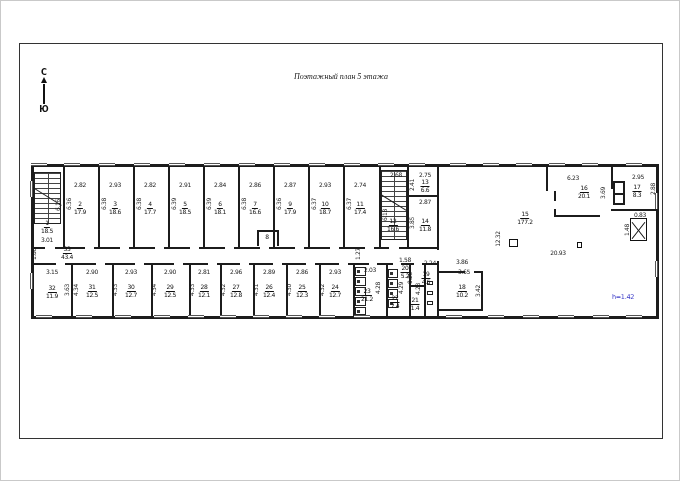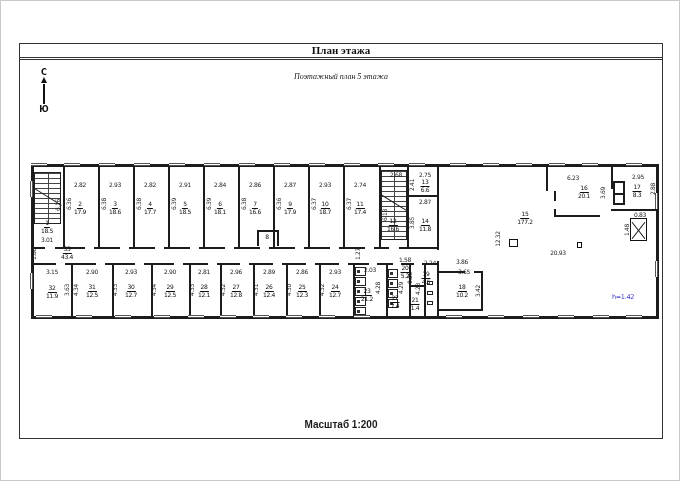--- a/index.html
+++ b/index.html
@@ -40,31 +40,27 @@
   .col{position:absolute;border:1px solid #111;box-sizing:border-box;background:#fff;}
   .shaft{position:absolute;border:1px solid #111;box-sizing:border-box;overflow:hidden;}
   .shaft i{position:absolute;left:-20%;top:50%;width:140%;height:1px;background:#111;}
   .shaft i.a{transform:rotate(52deg);} .shaft i.b{transform:rotate(-52deg);}
 </style>
 </head>
 <body>
 
 <div class="page">
   <div class="frame">
-    <div class="header">
-      <div class="title">План этажа</div>
-    </div>
     <div class="subtitle">Поэтажный план 5 этажа</div>
     <div class="compass">
       <span>С</span>
       <div class="head"></div>
       <div class="shaft"></div>
       <span>Ю</span>
     </div>
-    <div class="scale">Масштаб 1:200</div>
   </div>
   <div id="plan">
       <div class="wall" style="left: 30px; top: 163px; width: 628px; height: 3px;"></div>
       <div class="wall" style="left: 30px; top: 315px; width: 628px; height: 3px;"></div>
       <div class="wall" style="left: 30px; top: 163px; width: 3px; height: 155px;"></div>
       <div class="wall" style="left: 655px; top: 163px; width: 3px; height: 155px;"></div>
       <div class="wall" style="left: 32px; top: 246px; width: 406px; height: 2px;"></div>
       <div class="wall" style="left: 32px; top: 262px; width: 406px; height: 2px;"></div>
       <div class="wall" style="left: 62px; top: 166px; width: 2px; height: 80px;"></div>
       <div class="wall" style="left: 97px; top: 166px; width: 2px; height: 80px;"></div>

